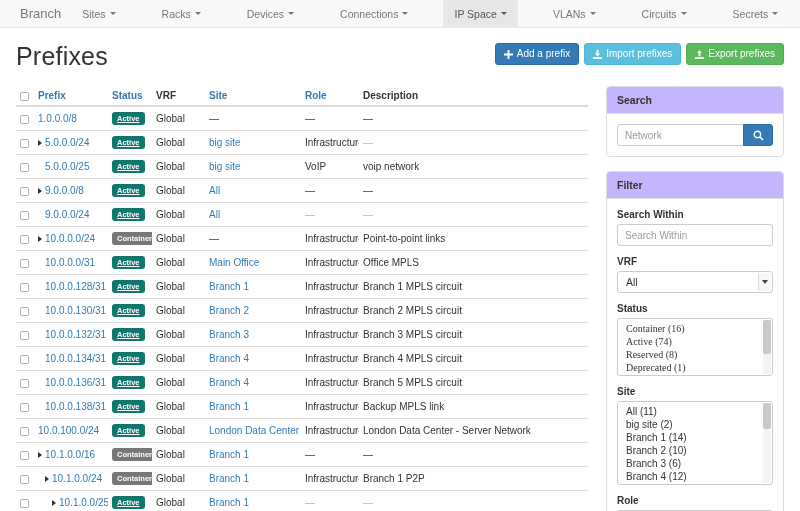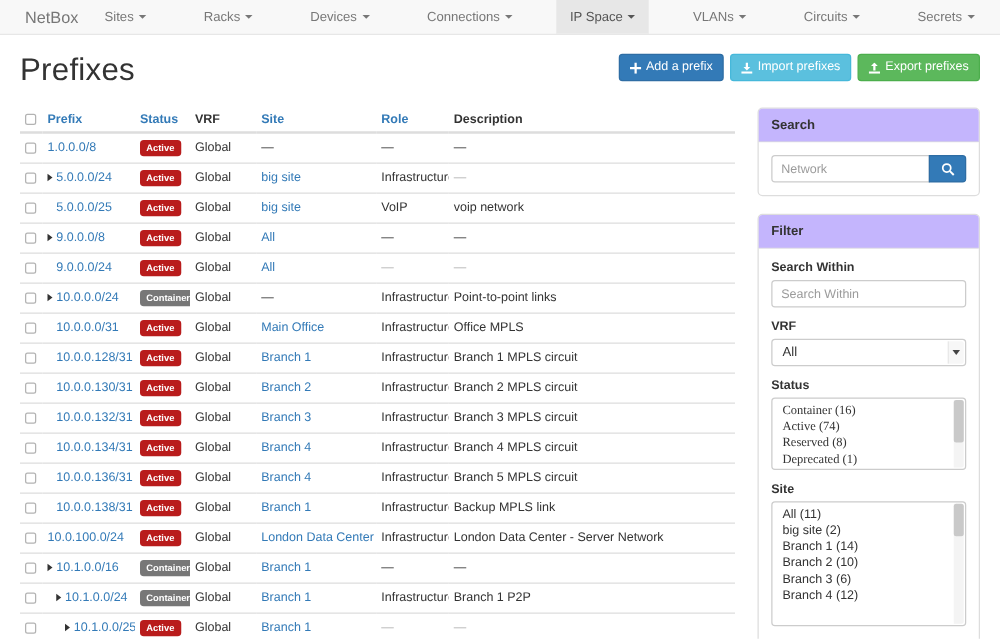--- a/index.html
+++ b/index.html
@@ -37,21 +37,21 @@
   
   .main { display:flex; gap:18px; align-items:flex-start; }
   .table-wrap { flex:1; min-width:0; }
   
   table { width:100%; border-collapse:collapse; table-layout:fixed; }
   th { font-size:10px; text-align:left; padding:4px 4px; border-bottom:2px solid #ddd; font-weight:700; white-space:nowrap; }
   th a { color:#337ab7; text-decoration:none; cursor:pointer; }
   td { font-size:10px; padding:5px 4px; border-bottom:1px solid #ddd; white-space:nowrap; overflow:hidden; vertical-align:middle; }
   a.lnk { color:#337ab7; text-decoration:none; cursor:pointer; }
   .badge-label { display:inline-block; font-size:7.5px; font-weight:700; color:#fff; padding:2px 5px; border-radius:3px; line-height:9px; }
-  .badge-active { background:#b91c1c; }
+  .badge-active { background:#0f766e;text-decoration:underline; }
   .badge-container { background:#777; }
   .cb { display:inline-block; width:9px; height:9px; border:1px solid #b3b3b3; border-radius:2px; background:#fff; vertical-align:middle; cursor:pointer; }
   .indent { display:inline-block; height:1px; vertical-align:middle; }
   .caret-right { display:inline-block; width:0; height:0; border-top:3px solid transparent;
                  border-bottom:3px solid transparent; border-left:4px solid #333; margin-right:3px; cursor:pointer; }
   .dash { color:#333; }
   .dash.muted { color:#b4b4b4; }
   
   .sidebar { width:178px; flex-shrink:0; }
   .panel { border:1px solid #ddd; border-radius:4px; margin-bottom:14px; background:#fff; }
@@ -73,28 +73,28 @@
   .select-arrow { position:absolute; right:1px; top:1px; bottom:1px; width:13px; background:#f7f7f7;
                   border-left:1px solid #ddd; display:flex; align-items:center; justify-content:center;
                   border-radius:0 2px 2px 0; }
   .select-arrow i { display:inline-block; width:0; height:0; border-left:3px solid transparent;
                     border-right:3px solid transparent; border-top:4px solid #444; }
   .listbox { border:1px solid #ccc; border-radius:3px; padding:3px 0; position:relative; overflow:hidden; background:#fff; }
   .listbox .opt { font-size:10px; line-height:13px; padding:0 8px; color:#333; white-space:nowrap; cursor:pointer; }
   .scrollbar { position:absolute; top:1px; right:1px; bottom:1px; width:8px; background:#f4f4f4; border-radius:0 2px 2px 0; }
   .scroll-thumb { position:absolute; top:0; right:0; width:8px; background:#c9c9c9; border-radius:2px; }
   #status-listbox { height:58px;font-family:Liberation Serif, serif; }
-  #site-listbox { height:100px; }
+  #site-listbox { height:84px; }
   #role-listbox { height:62px; }
 </style>
 </head>
 <body>
 
 <nav class="navbar">
-  <div class="brand">NetBox</div>
+  <div class="brand">Branch</div>
   <ul class="nav-list">
       <li class="nav-item">
         <span>Sites</span>
         <span class="caret-down"></span>
       </li>
       <li class="nav-item">
         <span>Racks</span>
         <span class="caret-down"></span>
       </li>
       <li class="nav-item">

